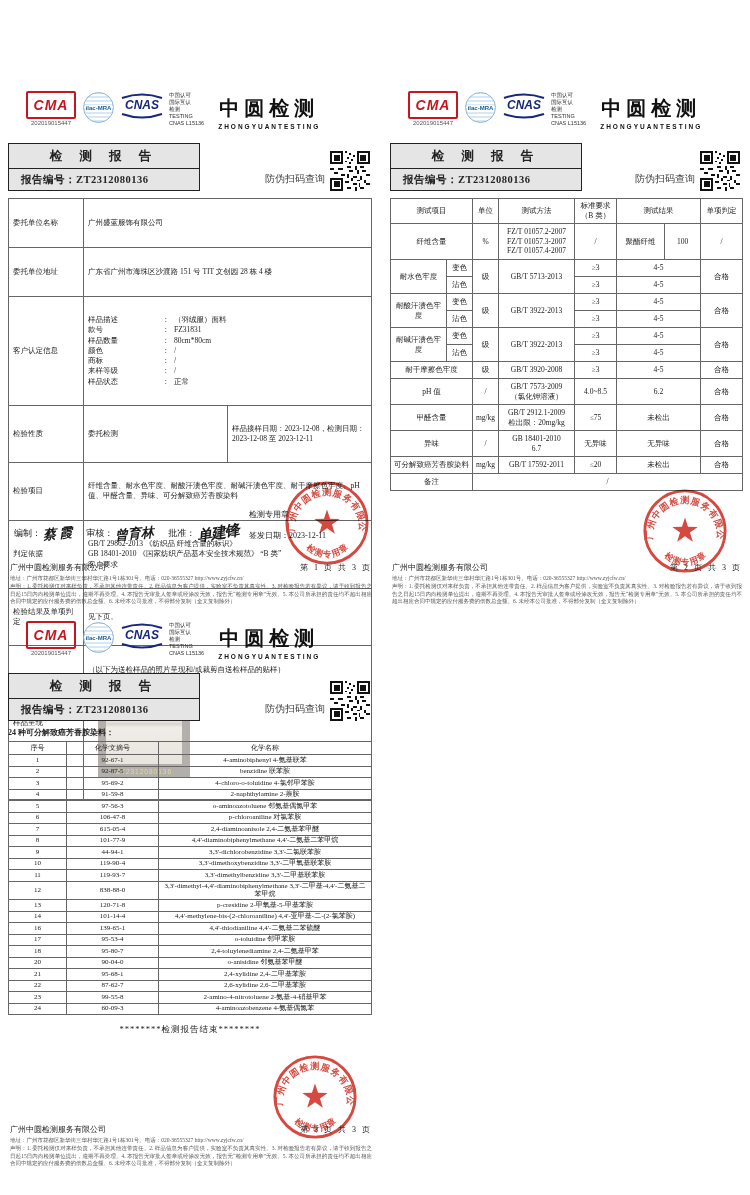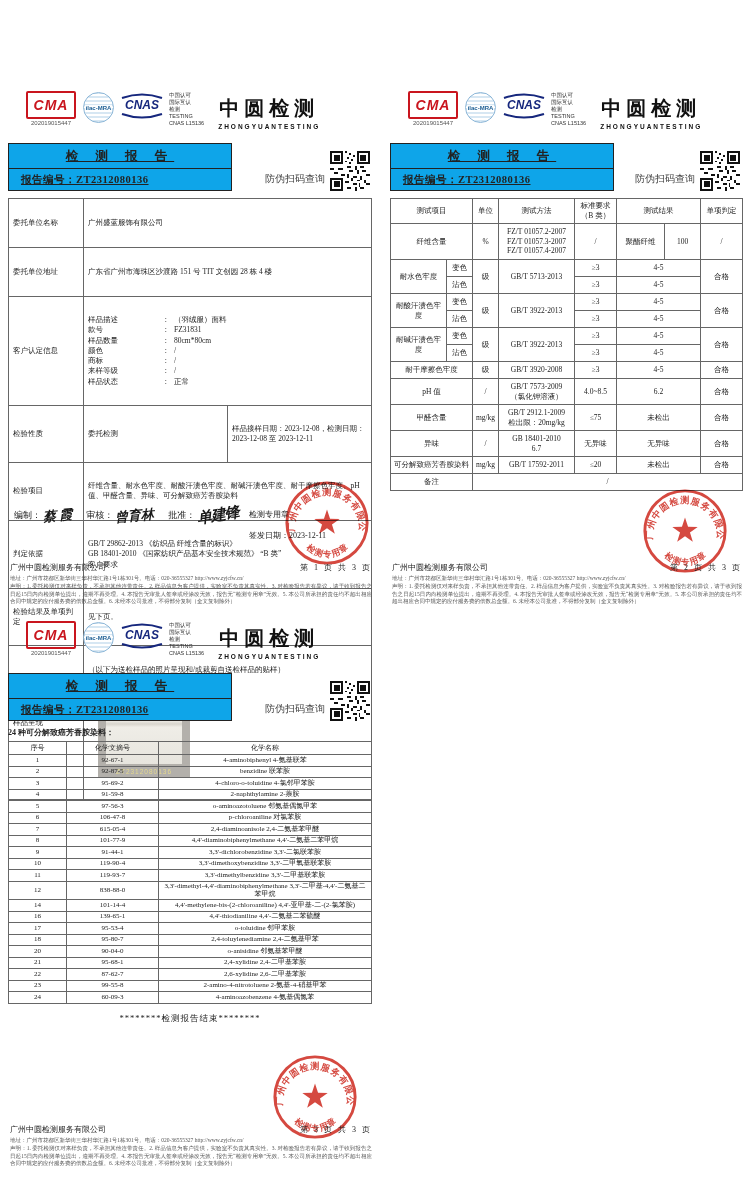--- a/index.html
+++ b/index.html
@@ -16,21 +16,21 @@
   .cma-num{font-size:6px;color:#555;margin-top:1px;font-family:"Liberation Sans",sans-serif;}
   .ilac{width:31px;height:31px;border-radius:50%;border:1px solid #8db7d8;background:repeating-linear-gradient(0deg,#d7e7f3 0 2px,#ffffff 2px 4px);display:flex;align-items:center;justify-content:center;margin:4px 0 0 7px;box-sizing:border-box;}
   .ilac span{font-size:6px;font-weight:bold;color:#1e5f94;background:rgba(255,255,255,.85);padding:0 1px;font-family:"Liberation Sans",sans-serif;}
   .cnas{margin:4px 0 0 5px;}
   .acc{font-size:5.5px;line-height:1.25;color:#333;margin:4px 0 0 4px;font-family:"Liberation Sans",sans-serif;}
   .brand{margin-left:14px;text-align:center;margin-top:7px;}
   .brand-cn{font-size:20px;font-weight:bold;letter-spacing:5px;color:#111;white-space:nowrap;}
   .brand-en{font-size:6.5px;font-weight:bold;letter-spacing:2px;color:#111;margin-top:1px;font-family:"Liberation Sans",sans-serif;}
 
   .boxrow{display:flex;margin-top:7px;}
-  .rbox{width:224px;border:1.5px solid #222;background:#0ea5e9;box-sizing:border-box;text-decoration:underline;}
+  .rbox{width:192px;border:1.5px solid #222;background:#e5e5e5;box-sizing:border-box;}
   .rbox-t{text-align:center;font-size:12.5px;font-weight:bold;letter-spacing:7px;padding:4px 0 3px 0;border-bottom:1.5px solid #222;}
   .rbox-n{font-size:10.5px;font-weight:bold;padding:4px 0 3px 12px;letter-spacing:.5px;}
   .qrwrap{margin-left:auto;display:flex;align-items:flex-end;gap:5px;padding-right:2px;}
   .qrcap{font-size:10px;color:#444;margin-bottom:5px;white-space:nowrap;text-align:center;}
   svg.qr{width:40px;height:40px;}
 
   
   table.info{width:100%;border-collapse:collapse;margin-top:7px;font-size:7.5px;table-layout:fixed;}
   table.info td{border:1px solid #666;padding:18px 4px;vertical-align:middle;line-height:1.35;}
   td.lblcol{width:66px;}
@@ -39,21 +39,21 @@
   .cust-item{display:flex;line-height:10.3px;}
   .cust-item .cl{width:74px;}
   .cust-item .co{width:12px;}
   .basis-line{line-height:10.5px;}
   .sample-note{line-height:11px;}
   .photo{width:92px;height:100px;background:#b3b0ab;position:relative;margin:3px 0 3px 10px;}
   .fabric{position:absolute;left:8px;top:6px;right:8px;bottom:14px;background:linear-gradient(180deg,#f3f1ec 0%,#eceae4 46%,#d8d5cd 50%,#efede7 54%,#e7e5de 100%);}
   .photo-cap{position:absolute;bottom:2px;width:100%;text-align:center;font-size:6.5px;letter-spacing:1px;color:#e4d98e;font-family:"Liberation Sans",sans-serif;}
 
   
-  .signrow{position:absolute;left:6px;top:418px;display:flex;align-items:center;font-size:9px;white-space:nowrap;}
+  .signrow{position:absolute;left:6px;top:436px;display:flex;align-items:center;font-size:9px;white-space:nowrap;}
   .sig{font-style:italic;font-weight:bold;font-size:13px;display:inline-block;transform:rotate(-5deg);margin:0 14px 0 2px;color:#1a1a1a;}
   .sig.big{font-size:15px;transform:rotate(-9deg);letter-spacing:-1px;}
   .sign-right{position:absolute;right:46px;top:416px;font-size:8px;line-height:21px;color:#222;text-align:left;}
 
   
   .stamp{position:absolute;width:86px;height:86px;mix-blend-mode:multiply;opacity:.88;}
   #page1 .stamp{right:2px;top:392px;}
   #page2 .stamp{right:14px;top:400px;}
   #page3 .stamp{right:14px;top:436px;}
 
@@ -559,37 +559,42 @@
           <td>615-05-4</td>
           <td>2,4-diaminoanisole 2,4-二氨基苯甲醚</td>
         </tr>
         <tr>
           <td>8</td>
           <td>101-77-9</td>
           <td>4,4'-diaminobiphenylmethane 4,4'-二氨基二苯甲烷</td>
         </tr>
         <tr>
           <td>9</td>
-          <td>91-44-1</td>
+          <td>44-94-1</td>
           <td>3,3'-dichlorobenzidine 3,3'-二氯联苯胺</td>
         </tr>
         <tr>
           <td>10</td>
           <td>119-90-4</td>
           <td>3,3'-dimethoxybenzidine 3,3'-二甲氧基联苯胺</td>
         </tr>
         <tr>
           <td>11</td>
           <td>119-93-7</td>
           <td>3,3'-dimethylbenzidine 3,3'-二甲基联苯胺</td>
         </tr>
         <tr>
           <td>12</td>
           <td>838-88-0</td>
           <td>3,3'-dimethyl-4,4'-diaminobiphenylmethane 3,3'-二甲基-4,4'-二氨基二苯甲烷</td>
+        </tr>
+        <tr>
+          <td>13</td>
+          <td>120-71-8</td>
+          <td>p-cresidine 2-甲氧基-5-甲基苯胺</td>
         </tr>
         <tr>
           <td>14</td>
           <td>101-14-4</td>
           <td>4,4'-methylene-bis-(2-chloroaniline) 4,4'-亚甲基-二-(2-氯苯胺)</td>
         </tr>
         <tr>
           <td>16</td>
           <td>139-65-1</td>
           <td>4,4'-thiodianiline 4,4'-二氨基二苯硫醚</td>

